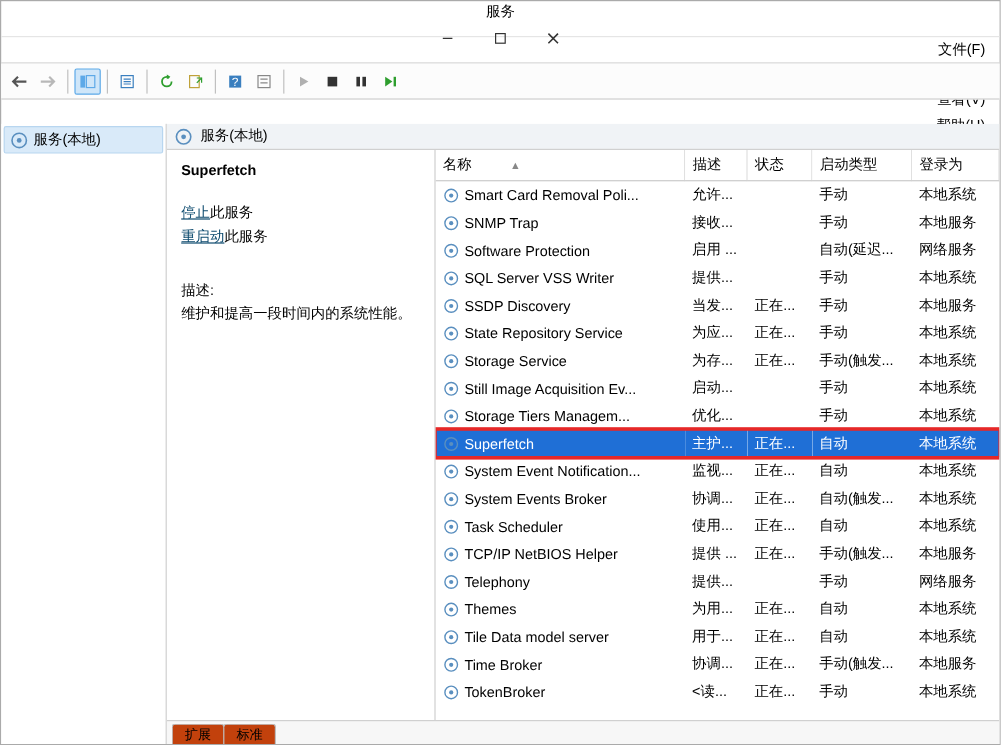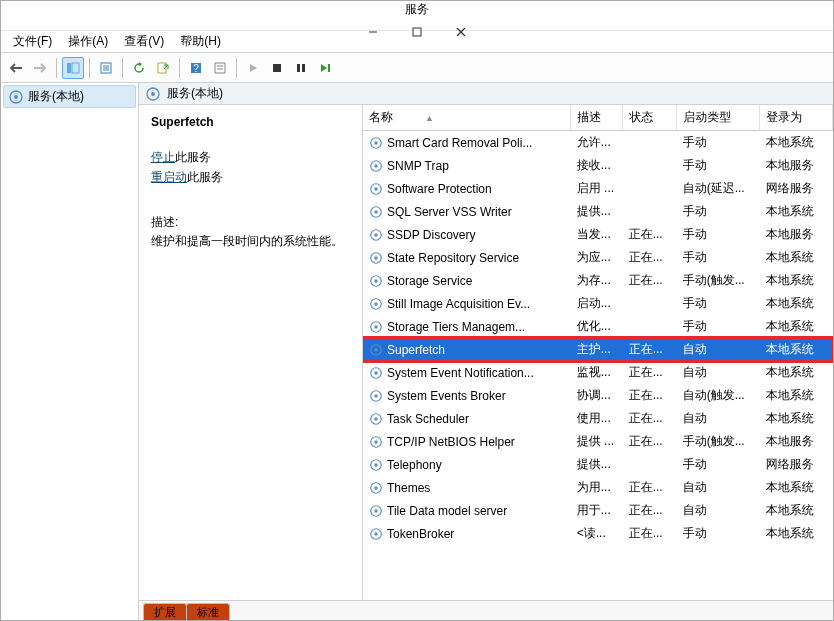--- a/index.html
+++ b/index.html
@@ -2,27 +2,27 @@
 <html><head>
 <meta charset="utf-8">
 <style>
 * { box-sizing: border-box; margin: 0; padding: 0; }
 body { font-family: "Microsoft YaHei", "Segoe UI", sans-serif; font-size: 12px; background: #fff; overflow: hidden; }
 .window { width: 834px; height: 621px; border: 1px solid #aaa; display: flex; flex-direction: column; background: #fff; }
 .titlebar { height: 30px; display: flex; align-items: center; padding: 0 4px; border-bottom: 1px solid #e5e5e5; flex-direction: column; }
 .titlebar .title { flex: 1; font-size: 12px; }
 .titlebar .ctrls { display: flex; }
 .titlebar .ctrl { width: 44px; height: 28px; display: flex; align-items: center; justify-content: center; color: #333; }
-.menubar { height: 22px; display: flex; align-items: flex-end; padding: 0 4px; border-bottom: 1px solid #d0d0d0; }
+.menubar { height: 22px; display: flex; align-items: flex-end; padding: 0 4px; border-bottom: 1px solid #d0d0d0; flex-direction: column; }
 .menubar .mi { padding: 2px 8px; font-size: 12px; }
 .toolbar { height: 30px; display: flex; align-items: center; padding: 0 4px; background: #fcfcfc; border-bottom: 1px solid #d0d0d0; gap: 2px; }
 .toolbar .tb { width: 22px; height: 22px; display: flex; align-items: center; justify-content: center; border: 1px solid transparent; border-radius: 2px; }
 .toolbar .tb.active { border-color: #5da9e8; background: #cfe6f9; }
 .toolbar .sep { width: 1px; height: 20px; background: #c0c0c0; margin: 0 3px; }
-.body { flex: 1; display: flex; overflow: hidden; }
+.body { flex: 1; display: flex; overflow: hidden; margin-top: 20px; }
 .nav { width: 138px; border-right: 1px solid #d0d0d0; background: #fff; padding: 2px; }
 .nav-item { display: flex; align-items: center; gap: 4px; padding: 2px 4px; border: 1px solid #b8d6f0; background: #d9eaf9; border-radius: 2px; }
 .main { flex: 1; display: flex; flex-direction: column; overflow: hidden; }
 .main-head { height: 22px; background: #f0f3f6; border-bottom: 1px solid #d0d0d0; display: flex; align-items: center; padding: 0 6px; gap: 6px; }
 .main-body { flex: 1; display: flex; overflow: hidden; }
 .detail { width: 224px; border-right: 1px solid #d0d0d0; padding: 10px 12px; font-size: 12px; }
 .detail .svc-name { font-weight: bold; margin-bottom: 18px; }
 .detail .link { color: #0c4a6e; text-decoration: underline; cursor: pointer; }
 .detail .actions { margin-bottom: 26px; line-height: 1.7; }
 .detail .desc-label { margin-bottom: 2px; }
@@ -373,20 +373,30 @@
                       </svg></span>Tile Data model server</td>
                   <td>用于...</td>
                   <td>正在...</td>
                   <td>自动</td>
                   <td>本地系统</td>
                 </tr>
                 <tr>
                   <td><span><svg class="svc-icon" viewBox="0 0 24 24">
                         <circle cx="12" cy="12" r="9" fill="none" stroke="#5a8fbf" stroke-width="2"></circle>
                         <circle cx="12" cy="12" r="3" fill="#5a8fbf"></circle>
+                      </svg></span>Time Broker</td>
+                  <td>协调...</td>
+                  <td>正在...</td>
+                  <td>手动(触发...</td>
+                  <td>本地服务</td>
+                </tr>
+                <tr>
+                  <td><span><svg class="svc-icon" viewBox="0 0 24 24">
+                        <circle cx="12" cy="12" r="9" fill="none" stroke="#5a8fbf" stroke-width="2"></circle>
+                        <circle cx="12" cy="12" r="3" fill="#5a8fbf"></circle>
                       </svg></span>TokenBroker</td>
                   <td>&lt;读...</td>
                   <td>正在...</td>
                   <td>手动</td>
                   <td>本地系统</td>
                 </tr>
               </tbody>
           </table>
         </div>
       </div>

